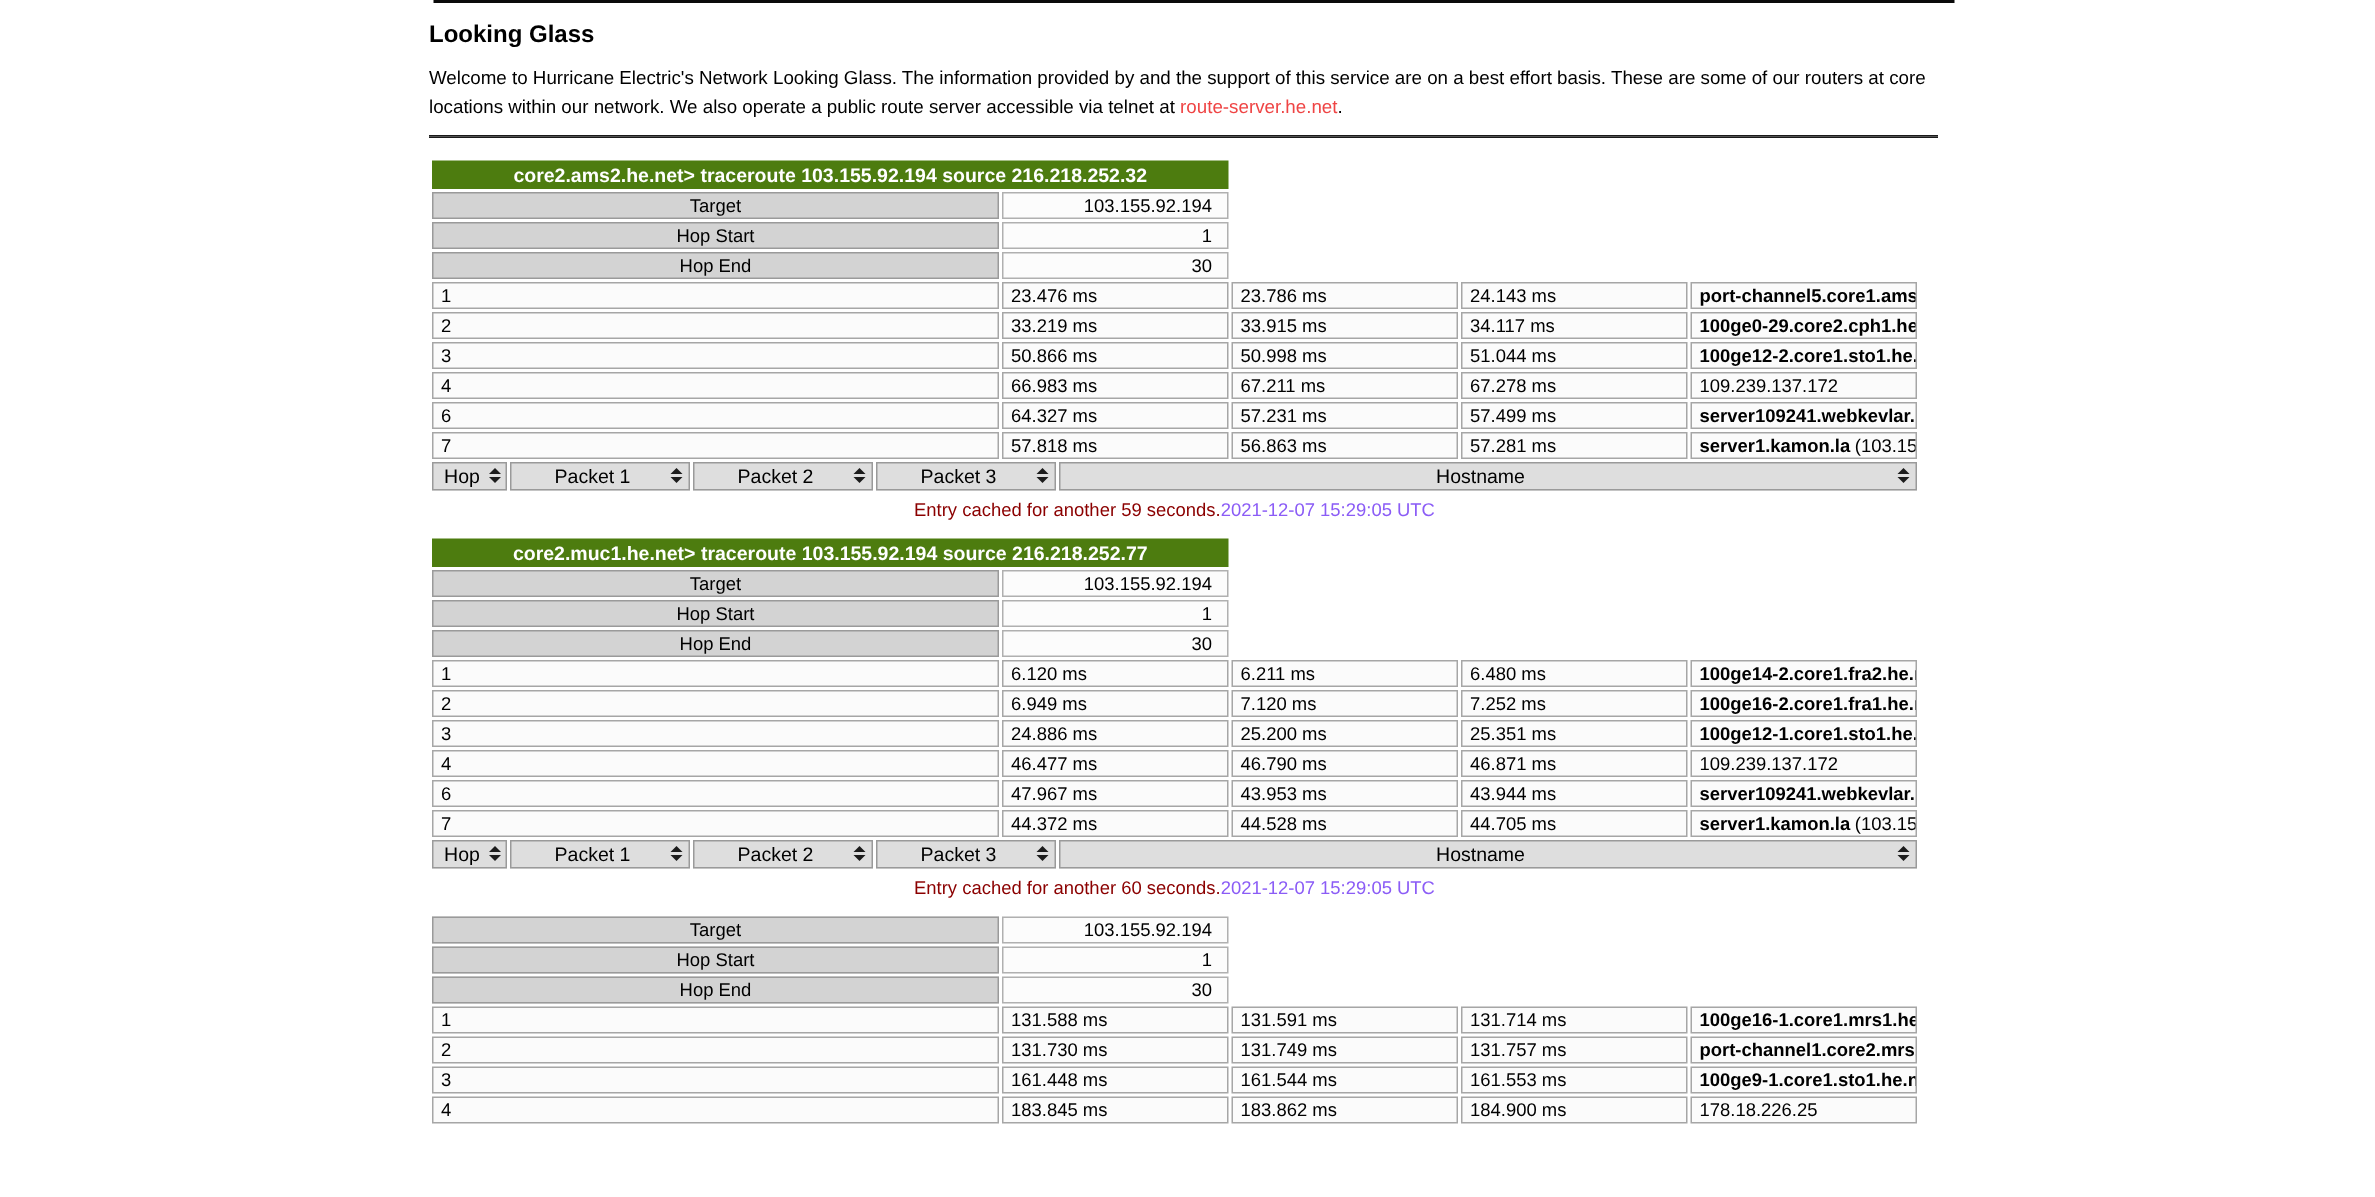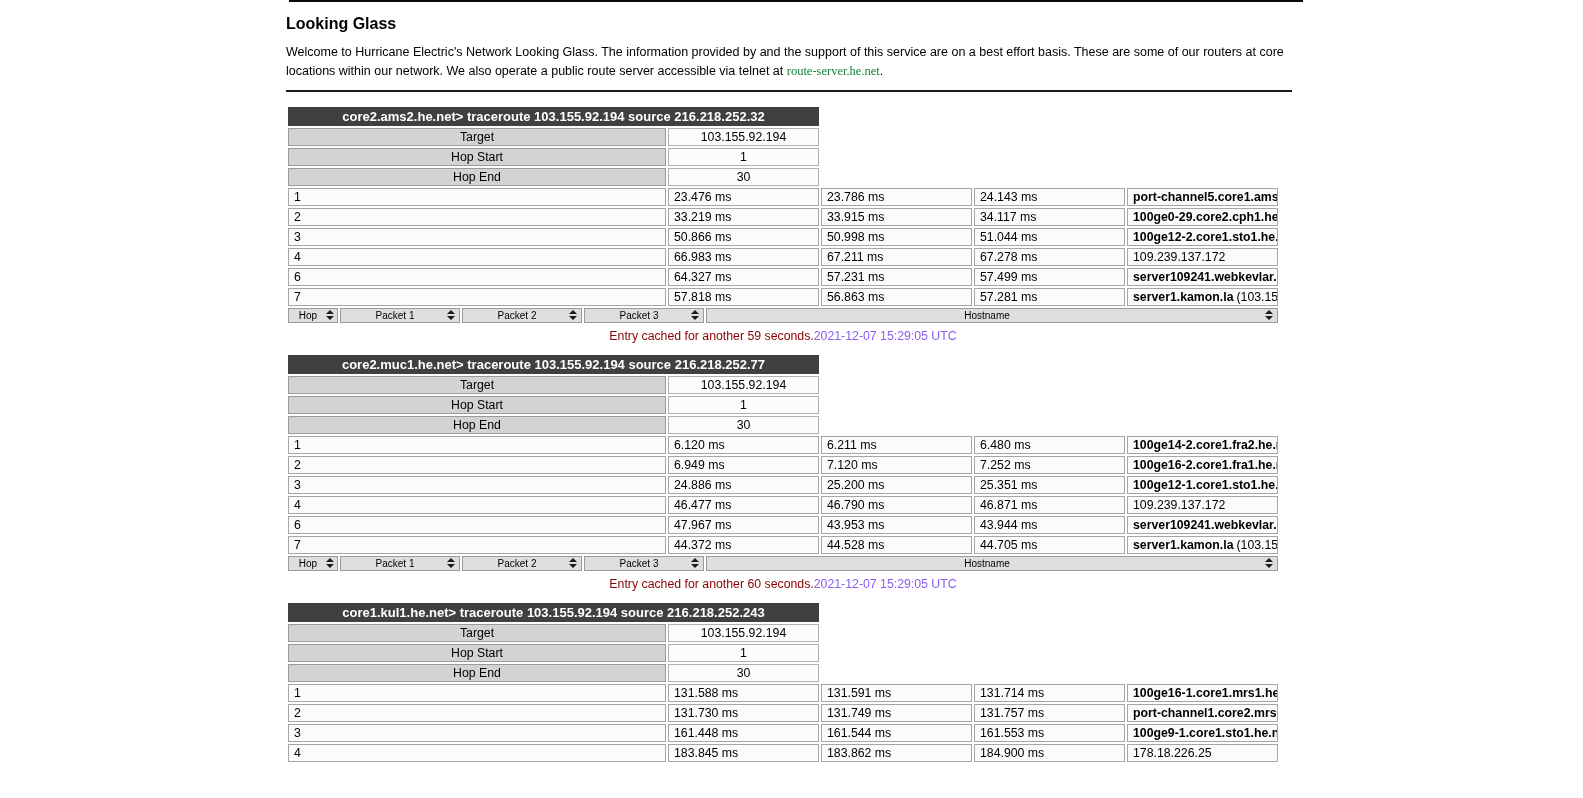--- a/index.html
+++ b/index.html
@@ -6,46 +6,46 @@
   html, body { margin: 0; padding: 0; }
   body {
     width: 1583px; height: 798px; overflow: hidden;
     background: #ffffff; color: #000;
     font-family: "Liberation Sans", sans-serif;
   }
   .top-rule { margin-left: 289px; width: 1014px; height: 0; border-top: 2px solid #0a0a0a; }
   .container { margin-left: 286px; width: 1006px; }
   h1.page-title { font-size: 16px; font-weight: bold; margin: 13px 0 10px 0; }
   .intro { font-size: 12.5px; line-height: 1.5; margin: 0 0 9px 0; }
-  a.lnk { color: #15803d; text-decoration: none; cursor: pointer; font-family: Liberation Serif, serif; }
+  a.lnk { color: #ef4444; text-decoration: none; cursor: pointer; }
   hr.divider { border: none; border-top: 1px solid #1a1a1a; margin: 0; }
   .show-options-wrap { margin: 10px 0 9px 0; font-size: 12.5px; }
   .sections { margin-top: 13px; }
   .trace-section { margin-bottom: 10px; }
 
   table.head-table { width: 994px; border-collapse: separate; border-spacing: 2px; table-layout: fixed; }
   th.bar {
-    background: #404040; color: #fff; font-weight: bold; font-size: 13px;
+    background: #4d7c0f; color: #fff; font-weight: bold; font-size: 13px;
     height: 19px; text-align: center; padding: 1px 14px;
   }
   td.lbl {
     background: #d3d3d3; border: 1px solid #9a9a9a; text-align: center;
     font-size: 12.3px; padding: 1px 2px; height: 16px;
   }
   td.val {
-    background: #fcfcfc; border: 1px solid #b0b0b0; text-align: center;
+    background: #fcfcfc; border: 1px solid #b0b0b0; text-align: right;
     font-size: 12.3px; padding: 1px 10px;
   }
   col.c-label { width: 378px; }
 
   table.hop-table { width: 994px; border-collapse: separate; border-spacing: 2px; margin-top: -2px; table-layout: fixed; }
   col.c-hop { width: 50px; } col.c-p { width: 120px; }
   th.col {
     background: #dedede; border: 1px solid #9a9a9a; font-weight: normal;
-    font-size: 10px; position: relative; padding: 1px 14px 1px 4px;
+    font-size: 13px; position: relative; padding: 1px 14px 1px 4px;
     height: 15px; text-align: center; cursor: pointer;
   }
   .sort-icon {
     position: absolute; right: 4px; top: 50%; transform: translateY(-50%);
     display: inline-flex; flex-direction: column; align-items: center; gap: 2px;
   }
   .sort-icon i { display: block; width: 0; height: 0; border-left: 4px solid transparent; border-right: 4px solid transparent; }
   .sort-icon .up { border-bottom: 4px solid #1c1c1c; }
   .sort-icon .dn { border-top: 4px solid #1c1c1c; }
   th.col-hop .sort-icon { right: 3px; }
@@ -302,23 +302,20 @@
     </div>
   </div>
 
   <div class="trace-section">
     <table class="head-table">
       <colgroup>
             <col class="c-label">
             <col>
           </colgroup>
       <tbody>
-            <tr>
-              <th class="bar" colspan="2">core1.kul1.he.net&gt; traceroute 103.155.92.194 source 216.218.252.243</th>
-            </tr>
       <tr>
         <td class="lbl">Target</td>
         <td class="val">103.155.92.194</td>
       </tr>
       <tr>
         <td class="lbl">Hop Start</td>
         <td class="val">1</td>
       </tr>
       <tr>
         <td class="lbl">Hop End</td>

